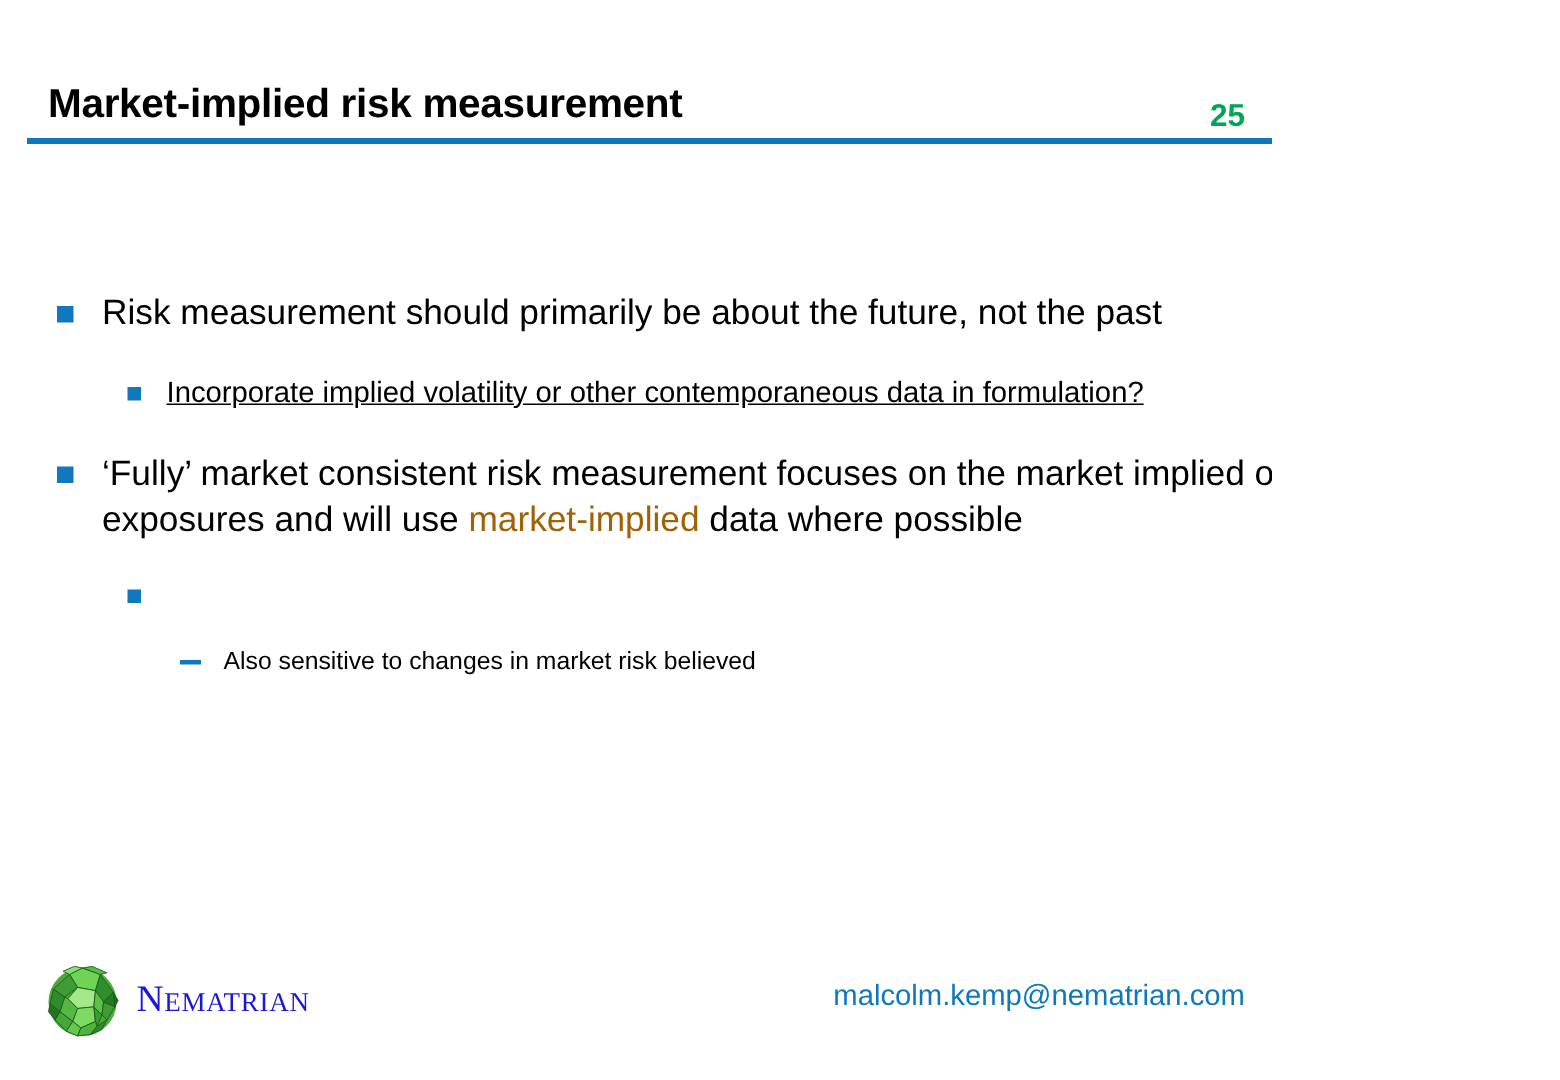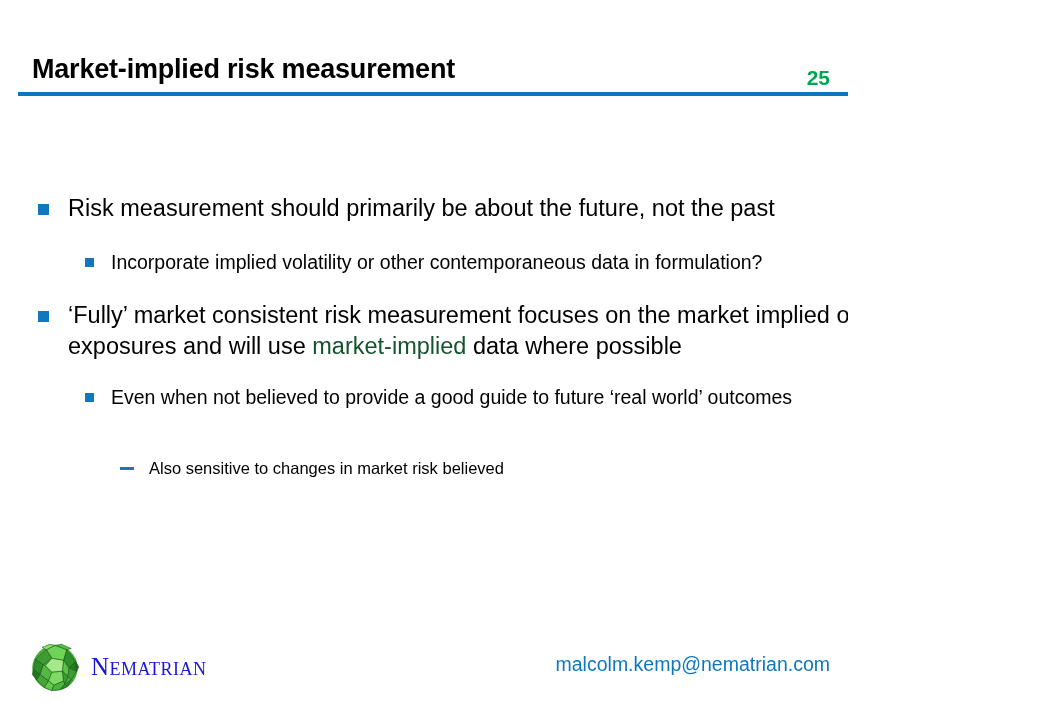--- a/index.html
+++ b/index.html
@@ -93,20 +93,21 @@
     width: 11px;
     height: 11px;
   }
 
   
   .lvl2 {
     padding-left: 111px;
     padding-right: 70px;
     font-size: 19.5px;
     line-height: 27px;
+    text-decoration: underline;
   }
   .lvl2 .marker {
     left: 85px;
     top: 9px;
     width: 9px;
     height: 9px;
   }
 
   
   .lvl3 {
@@ -121,21 +122,21 @@
     width: 14px;
     height: 3px;
   }
 
   .gap-a { height: 25px; }
   .gap-b { height: 24px; }
   .gap-c { height: 22px; }
   .gap-d { height: 17px; }
   .gap-e { height: 14px; }
 
-  .highlight { color: #14532d; }
+  .highlight { color: #a16207; }
 
   
   #logo-wrap {
     position: absolute;
     left: 28px;
     top: 641px;
     display: flex;
     align-items: center;
   }
   #logo-mark {
@@ -192,21 +193,20 @@
 
     <div class="bullet-row lvl1">
       <span class="marker sq"></span>
       <span class="text"><span>‘Fully’ market consistent risk measurement focuses on the market implied of risk exposures and will use </span><span class="highlight">market-implied</span><span> data where possible</span></span>
     </div>
 
     <div class="gap-c"></div>
 
     <div class="bullet-row lvl2">
       <span class="marker sq"></span>
-      <span class="text">Even when not believed to provide a good guide to future ‘real world’ outcomes</span>
     </div>
 
     <div class="gap-d"></div>
 
 
     <div class="gap-e"></div>
 
 
     <div class="gap-e"></div>
 

